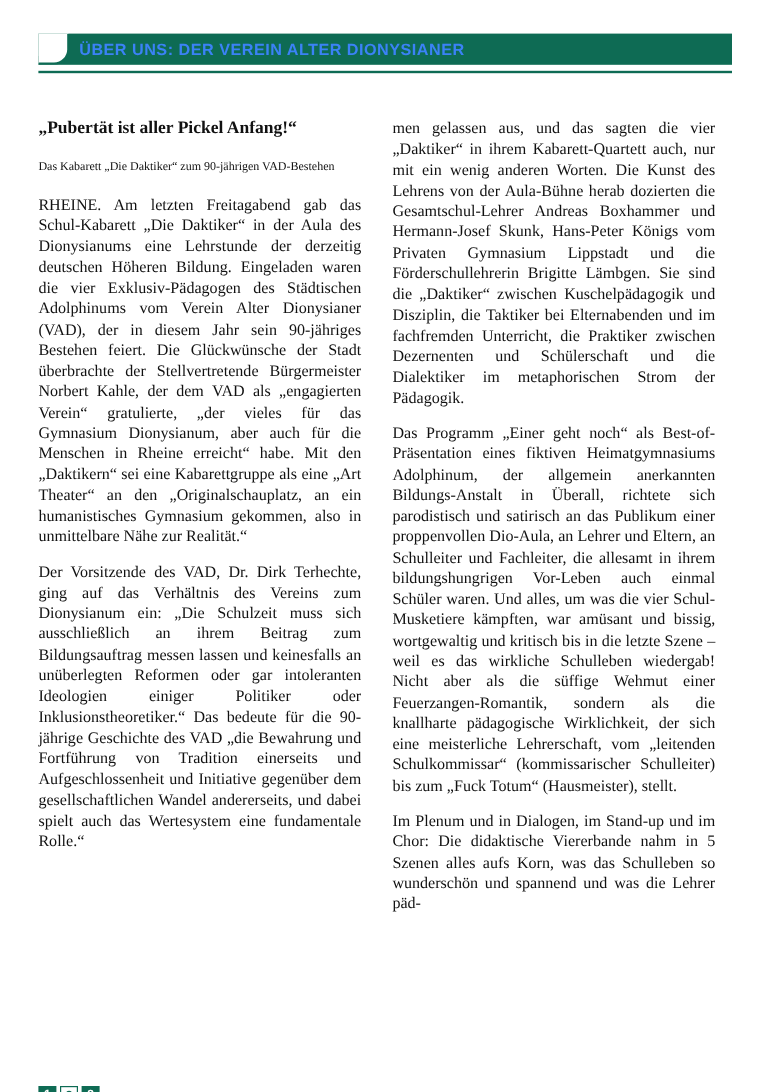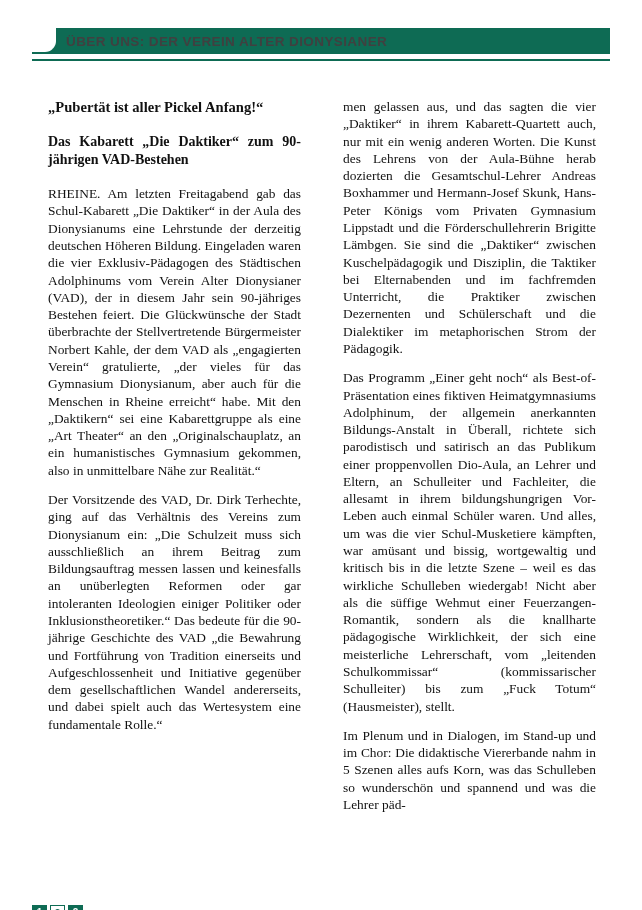--- a/index.html
+++ b/index.html
@@ -48,21 +48,21 @@
     border-bottom: 2px solid #0e6b54;
     border-bottom-right-radius: 13px;
     box-sizing: border-box;
   }
   .header-title {
     position: absolute;
     left: 34px;
     top: 1px;
     height: 25px;
     line-height: 25px;
-    color: #404040;
+    color: #3b82f6;
     font-family: "Liberation Sans", sans-serif;
     font-weight: bold;
     font-size: 13.5px;
     letter-spacing: 0.4px;
     white-space: nowrap;
   }
   .header-rule {
     position: absolute;
     left: 0;
     right: 0;
@@ -83,31 +83,31 @@
   }
   .col {
     width: 269px;
     font-size: 13.4px;
     line-height: 1.29;
     text-align: justify;
     text-justify: inter-word;
     hyphens: manual;
   }
   .col p {
-    margin: 0 0 12px 16px;
+    margin: 0 0 12px 0;
   }
   .lead {
     font-weight: bold;
     font-size: 14.6px;
     text-align: left;
     margin-bottom: 16px !important;
   }
   .subhead {
-    font-weight: bold;
-    font-size: 14px;
+    font-weight: normal;
+    font-size: 10px;
     line-height: 1.3;
     text-align: justify;
     margin-bottom: 16px !important;
   }
 
   
   .footer {
     position: absolute;
     left: 32px;
     bottom: 18px;

